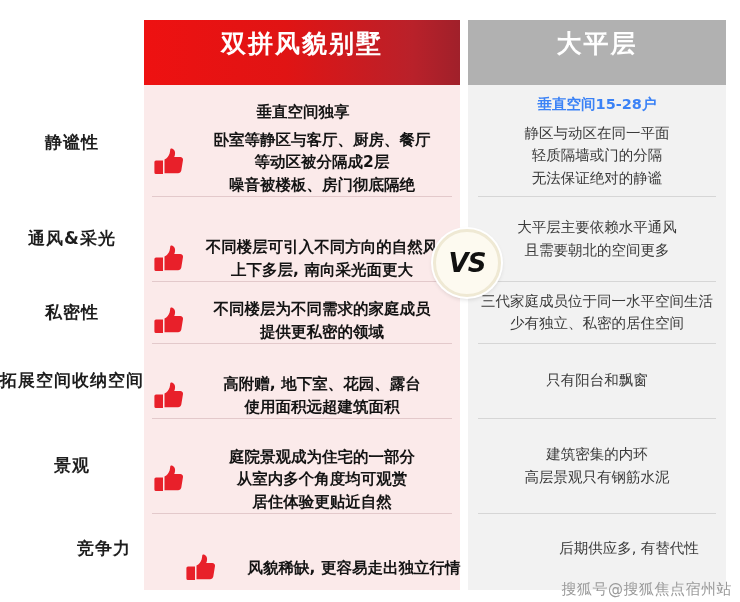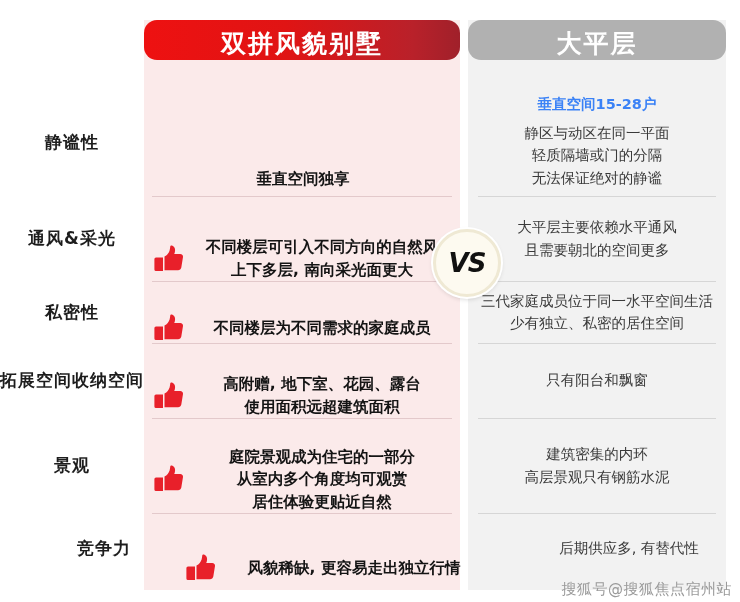--- a/index.html
+++ b/index.html
@@ -35,28 +35,27 @@
   .col-panel.right {
     left: 468px;
     width: 258px;
     background: #f2f2f2;
   }
 
   
   .col-header {
     position: absolute;
     top: 20px;
-    height: 40px;
+    height: 65px;
     line-height: 48px;
     text-align: center;
     color: #ffffff;
     font-size: 25px;
     font-weight: bold;
     letter-spacing: 2px;
-    border-radius: 13px;
   }
   .col-header.left {
     left: 144px;
     width: 316px;
     background: linear-gradient(to right, #ee1111 0%, #e01414 45%, #b9212a 85%, #a0202a 100%);
   }
   .col-header.right {
     left: 468px;
     width: 258px;
     background: #b1b1b1;
@@ -218,20 +217,33 @@
   <div class="col-header right">大平层</div>
 
   <div id="rows-container">
   <div class="row" style="top: 88px; height: 108px;">
     <div class="cell-label">
           <div>静谧性</div>
         </div>
     <div class="cell-pro">
       <div class="row-stack">
         <div class="lead-line">垂直空间独享</div>
+        <div class="icon-line">
+          <span class="thumb">
+            <svg width="30" height="28" viewBox="0 0 30 28" aria-hidden="true">
+              <path d="M2 12.5 h7 v13.5 h-7 a1.6 1.6 0 0 1 -1.6 -1.6 v-10.3 a1.6 1.6 0 0 1 1.6 -1.6 z" fill="#e8202a"></path>
+              <path d="M10.5 11.6 c2.6 -1.4 4.3 -3.6 5.1 -6.2 c0.4 -1.3 0.5 -2.6 0.6 -3.6 c0.05 -0.9 0.9 -1.5 1.8 -1.2 c1.9 0.6 3.1 2.3 3.1 4.4 c0 1.5 -0.35 2.9 -0.85 4.1 h6.0 c1.7 0 3.0 1.35 2.75 3.0 l-1.7 10.4 c-0.25 1.6 -1.65 2.8 -3.3 2.8 h-13.5 z" fill="#e8202a"></path>
+            </svg>
+          </span>
+          <div class="pro-text">
+                <div>卧室等静区与客厅、厨房、餐厅</div>
+                <div>等动区被分隔成2层</div>
+                <div>噪音被楼板、房门彻底隔绝</div>
+              </div>
+        </div>
       </div>
     </div>
     <div class="cell-con">
       <div class="con-stack">
         <div class="lead-line">垂直空间15-28户</div>
         <div class="con-text">
               <div>静区与动区在同一平面</div>
               <div>轻质隔墙或门的分隔</div>
               <div>无法保证绝对的静谧</div>
             </div>
@@ -280,20 +292,21 @@
 
         <div class="icon-line">
           <span class="thumb">
             <svg width="30" height="28" viewBox="0 0 30 28" aria-hidden="true">
               <path d="M2 12.5 h7 v13.5 h-7 a1.6 1.6 0 0 1 -1.6 -1.6 v-10.3 a1.6 1.6 0 0 1 1.6 -1.6 z" fill="#e8202a"></path>
               <path d="M10.5 11.6 c2.6 -1.4 4.3 -3.6 5.1 -6.2 c0.4 -1.3 0.5 -2.6 0.6 -3.6 c0.05 -0.9 0.9 -1.5 1.8 -1.2 c1.9 0.6 3.1 2.3 3.1 4.4 c0 1.5 -0.35 2.9 -0.85 4.1 h6.0 c1.7 0 3.0 1.35 2.75 3.0 l-1.7 10.4 c-0.25 1.6 -1.65 2.8 -3.3 2.8 h-13.5 z" fill="#e8202a"></path>
             </svg>
           </span>
           <div class="pro-text">
                 <div>不同楼层为不同需求的家庭成员</div>
+                <div>提供更私密的领域</div>
               </div>
         </div>
       </div>
     </div>
     <div class="cell-con">
       <div class="con-stack">
 
         <div class="con-text">
               <div>三代家庭成员位于同一水平空间生活</div>
               <div>少有独立、私密的居住空间</div>

